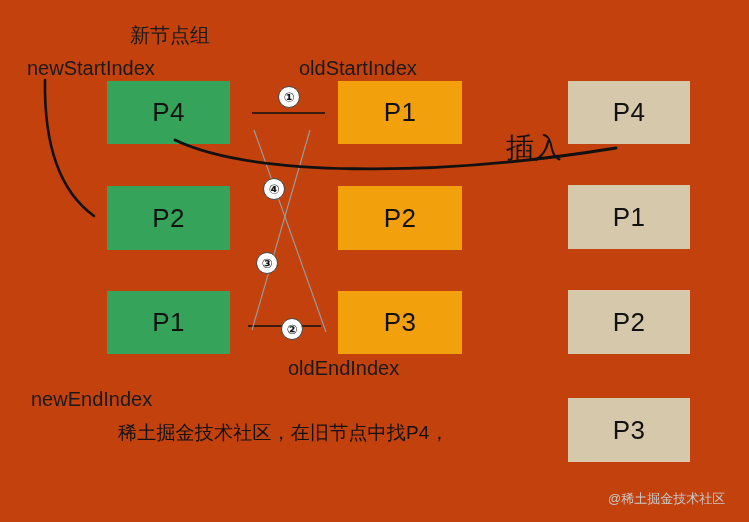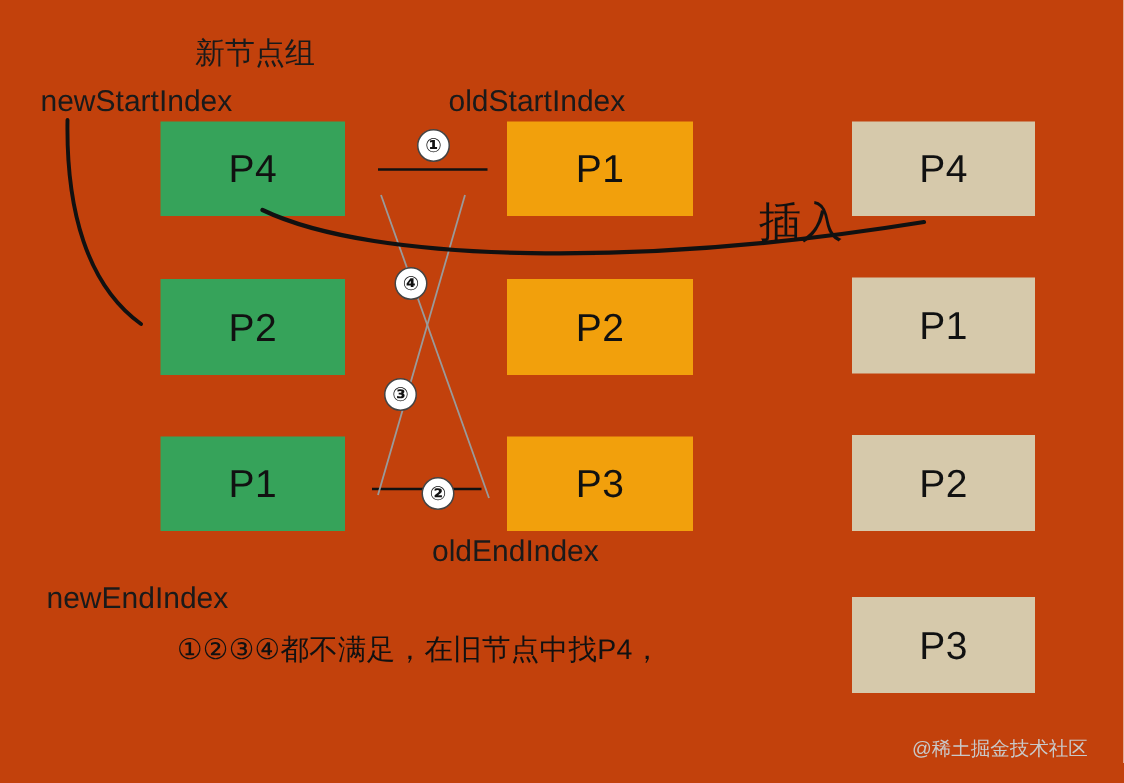--- a/index.html
+++ b/index.html
@@ -124,17 +124,17 @@
     <path d="M175,140 C250,176 430,178 616,148" fill="none" stroke="#111111" stroke-width="2.8" stroke-linecap="round"></path>
   </svg>
 
   <div class="circ-num" style="left:278px; top:86px;">①</div>
   <div class="circ-num" style="left:281px; top:318px;">②</div>
   <div class="circ-num" style="left:256px; top:252px;">③</div>
   <div class="circ-num" style="left:263px; top:178px;">④</div>
 
   <div class="insert-label" style="left:506px; top:129px;">插入</div>
 
-  <div class="caption-line" style="left:118px; top:420px;">①②③④都不满足，在旧节点中找P4，</div>
+  <div class="caption-line" style="left:118px; top:420px;">稀土掘金技术社区，在旧节点中找P4，</div>
 
   <div class="watermark" style="left:596px; top:490px;">@稀土掘金技术社区</div>
 
 </div>
 
 </body></html>

